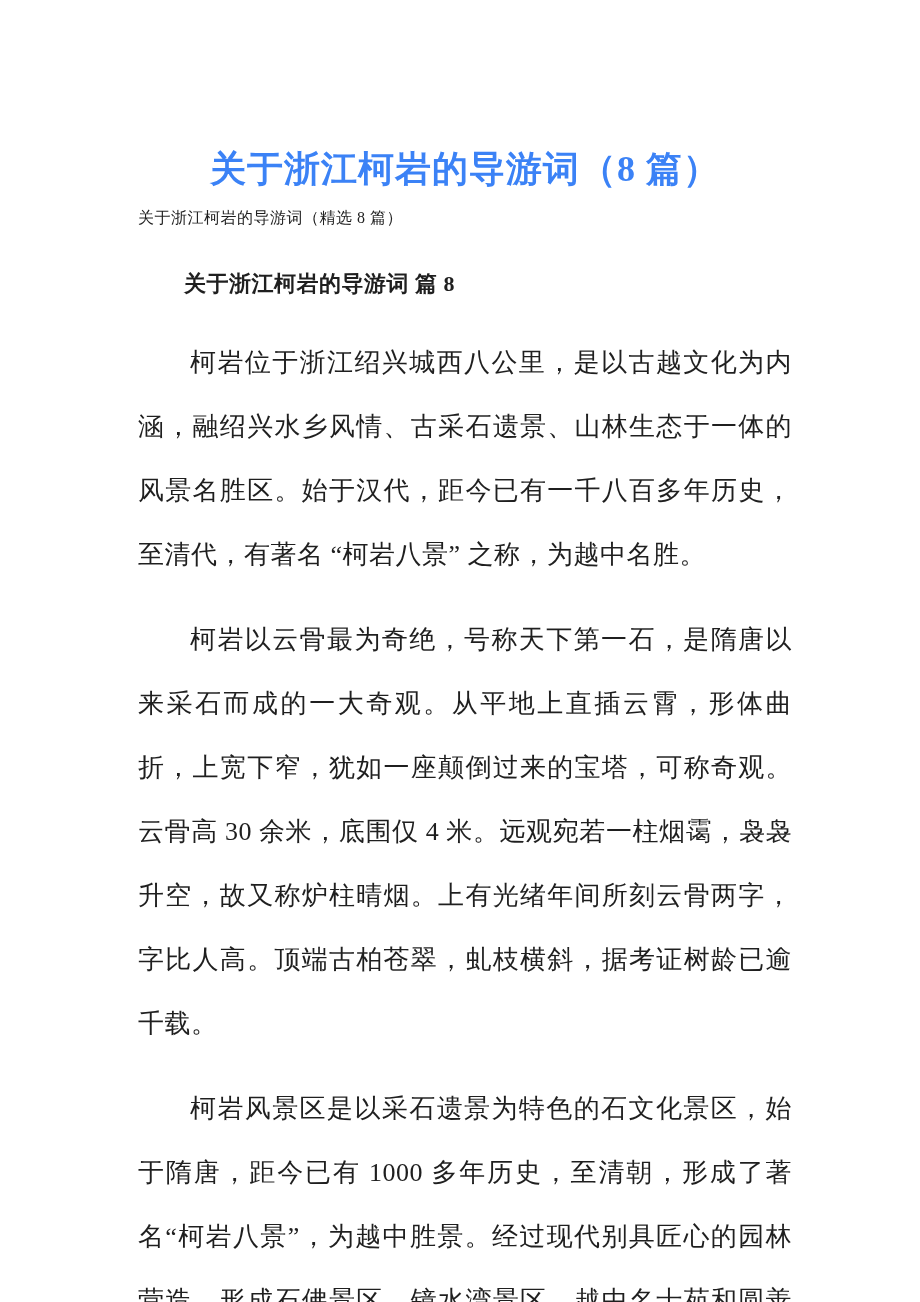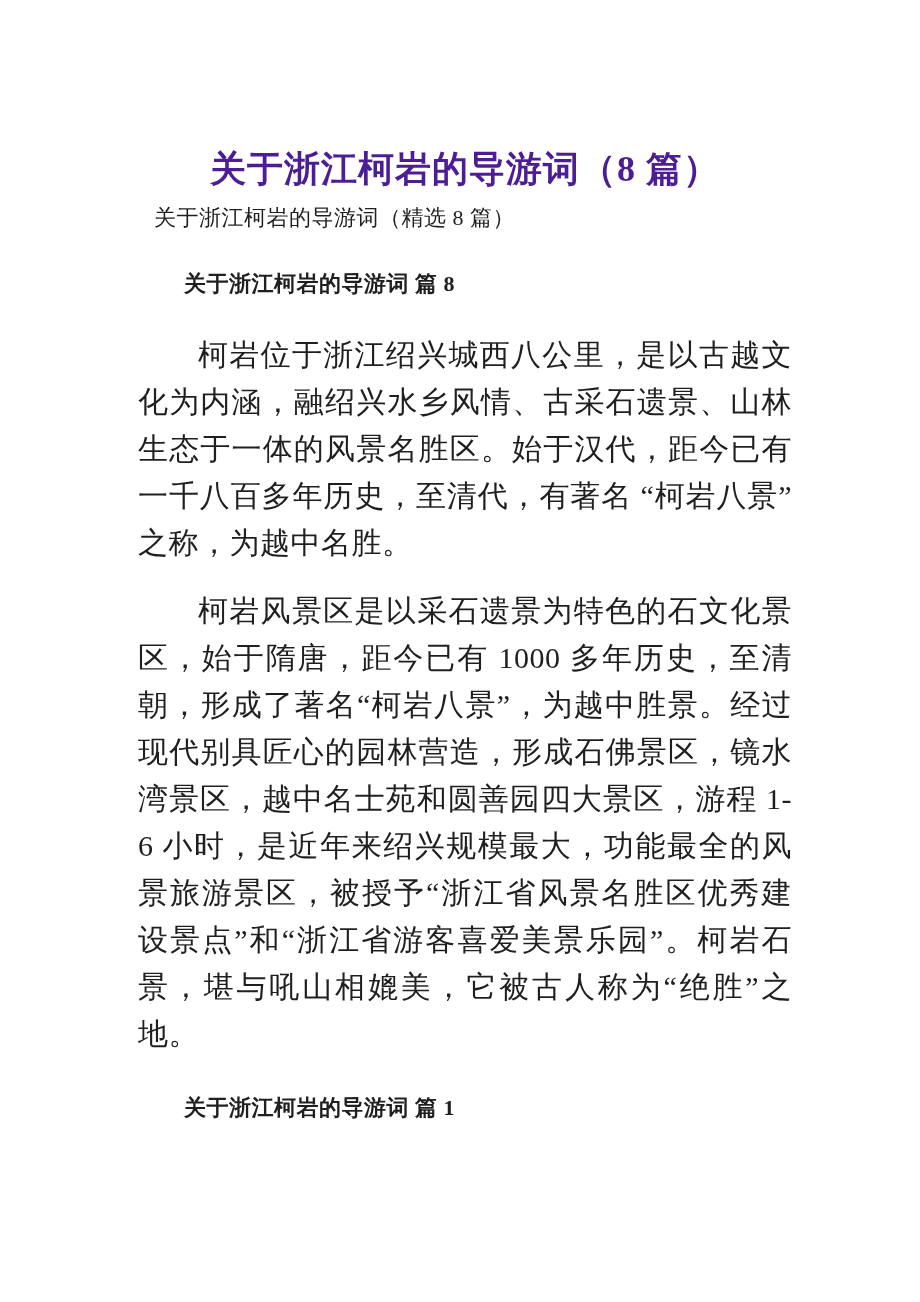--- a/index.html
+++ b/index.html
@@ -14,60 +14,60 @@
     height: 1302px;
     background: #ffffff;
     overflow: hidden;
     padding: 145px 128px 0 138px;
   }
   .doc-title {
     text-align: center;
     font-size: 36px;
     font-weight: bold;
     line-height: 48px;
-    color: #4c1d95;
+    color: #3b82f6;
     letter-spacing: 1px;
     white-space: nowrap;
   }
   .doc-subtitle {
     margin-top: 10px;
-    font-size: 22px;
+    font-size: 16px;
     line-height: 30px;
     letter-spacing: 0.5px;
-    margin-left: 16px;
   }
   .section-heading {
     margin-top: 36px;
     padding-left: 46px;
     font-size: 22px;
     line-height: 30px;
     letter-spacing: 0.5px;
   }
   .para {
     margin-top: 21px;
     width: 654px;
-    font-size: 30px;
-    line-height: 47px;
+    font-size: 26px;
+    line-height: 64px;
     letter-spacing: 0.5px;
     text-indent: 2em;
     text-align: justify;
   }
   .section-heading + .para {
     margin-top: 32px;
   }
 </style>
 </head>
 <body>
 
 <div class="page">
   <h1 class="doc-title">关于浙江柯岩的导游词（8 篇）</h1>
 
   <p class="doc-subtitle">关于浙江柯岩的导游词（精选 8 篇）</p>
 
   <h2 class="section-heading">关于浙江柯岩的导游词 篇 8</h2>
 
   <p class="para">柯岩位于浙江绍兴城西八公里，是以古越文化为内涵，融绍兴水乡风情、古采石遗景、山林生态于一体的风景名胜区。始于汉代，距今已有一千八百多年历史，至清代，有著名 “柯岩八景” 之称，为越中名胜。</p>
 
+  <p class="para">柯岩以云骨最为奇绝，号称天下第一石，是隋唐以来采石而成的一大奇观。从平地上直插云霄，形体曲折，上宽下窄，犹如一座颠倒过来的宝塔，可称奇观。云骨高 30 余米，底围仅 4 米。远观宛若一柱烟霭，袅袅升空，故又称炉柱晴烟。上有光绪年间所刻云骨两字，字比人高。顶端古柏苍翠，虬枝横斜，据考证树龄已逾千载。</p>
 
   <p class="para">柯岩风景区是以采石遗景为特色的石文化景区，始于隋唐，距今已有 1000 多年历史，至清朝，形成了著名“柯岩八景”，为越中胜景。经过现代别具匠心的园林营造，形成石佛景区，镜水湾景区，越中名士苑和圆善园四大景区，游程 1-6 小时，是近年来绍兴规模最大，功能最全的风景旅游景区，被授予“浙江省风景名胜区优秀建设景点”和“浙江省游客喜爱美景乐园”。柯岩石景，堪与吼山相媲美，它被古人称为“绝胜”之地。</p>
 
   <h2 class="section-heading">关于浙江柯岩的导游词 篇 1</h2>
 </div>
 
 </body></html>

